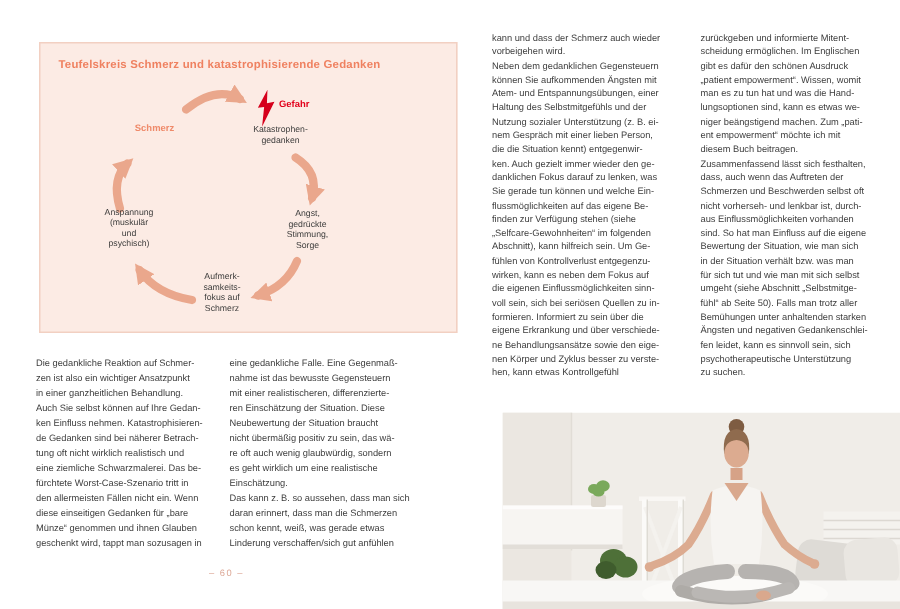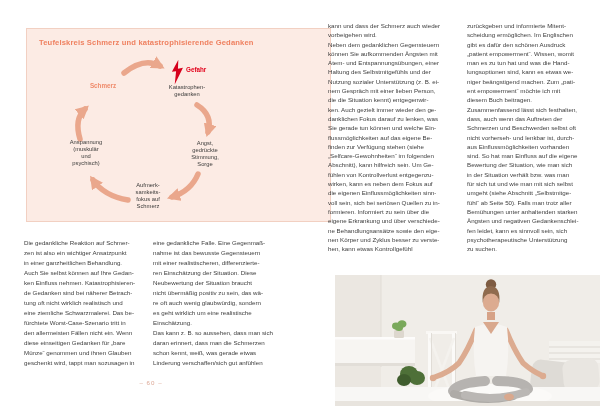--- a/index.html
+++ b/index.html
@@ -5,21 +5,21 @@
   html,body{margin:0;padding:0;}
   body{
     width:600px;height:406px;position:relative;overflow:hidden;
     background:#ffffff;
     font-family:"Liberation Sans","DejaVu Sans",sans-serif;
     color:#3d3d3d;
   }
   .abs{position:absolute;}
   
   .fig-box{
-    left:26px;top:28px;width:305px;height:194px;
+    left:26px;top:28px;width:279px;height:194px;
     background:#fcebe4;border:1px solid #f2d0c2;box-sizing:border-box;
   }
   .fig-title{
     left:12px;top:9px;width:240px;
     font-size:7.6px;font-weight:bold;color:#ef8160;letter-spacing:.15px;
   }
   .node{
     font-size:5.8px;line-height:7px;color:#3c3c3b;
     text-align:center;white-space:pre-line;
   }

